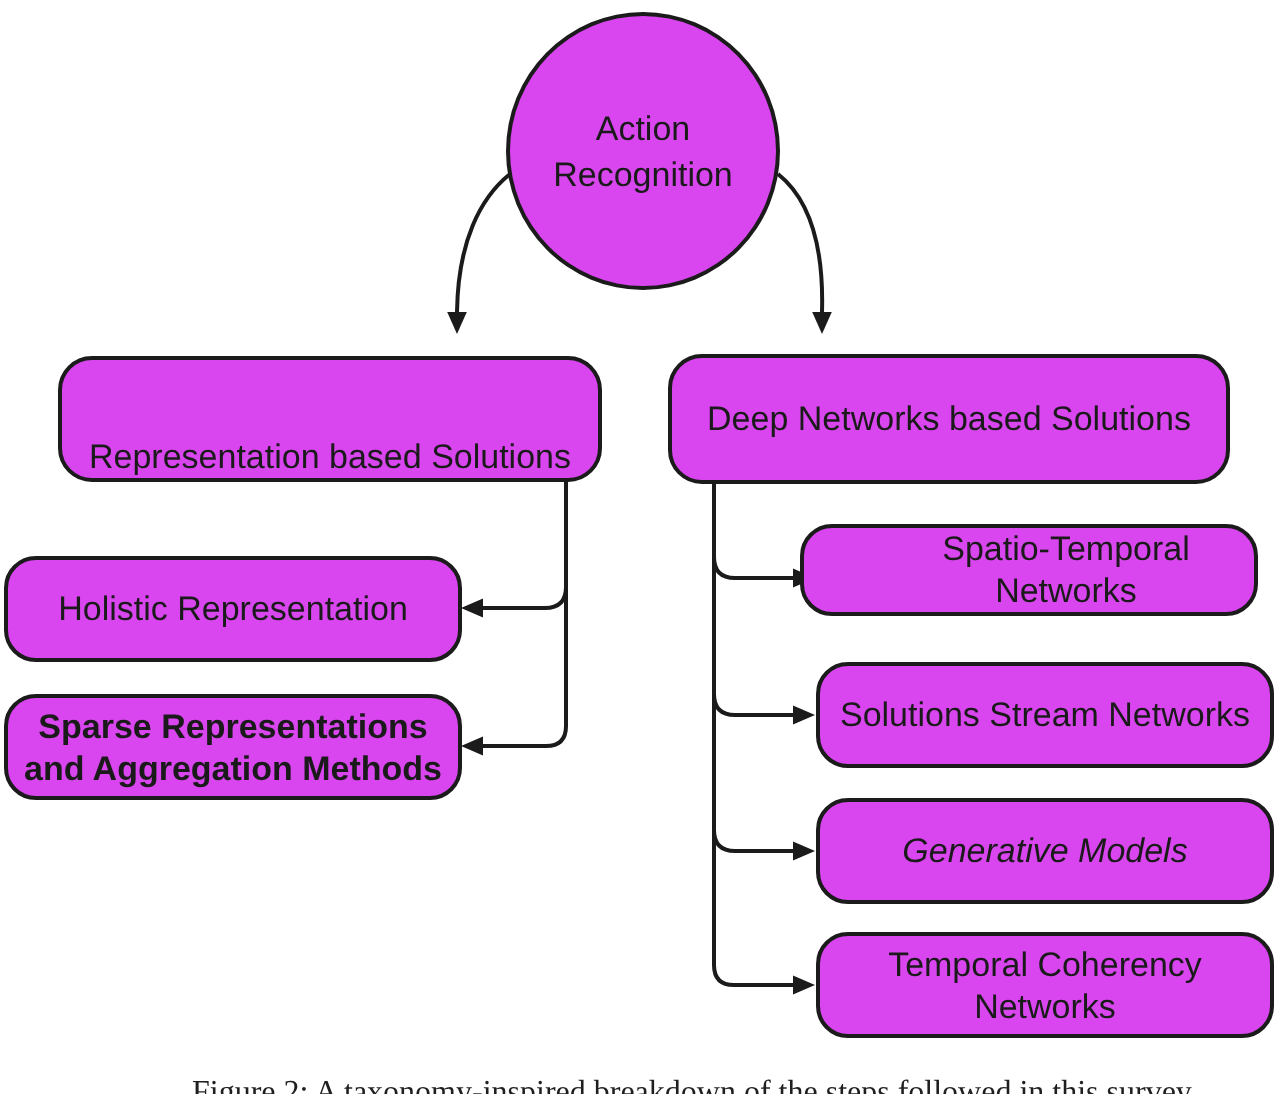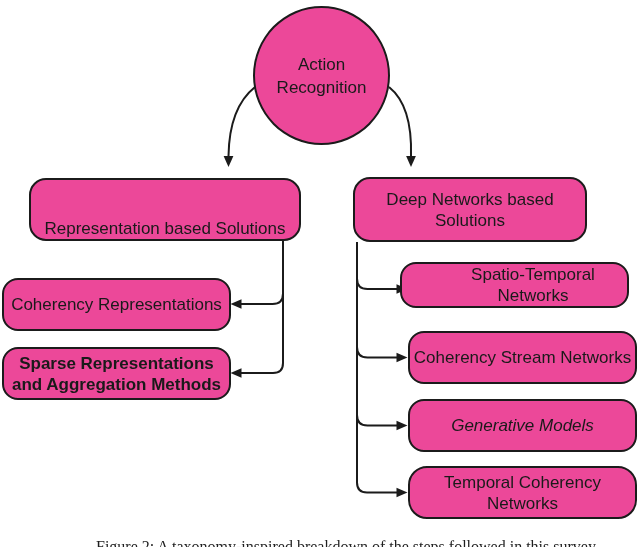--- a/index.html
+++ b/index.html
@@ -23,45 +23,45 @@
     stroke: #1b1b1b;
     stroke-width: 2;
   }
   #connectors polygon {
     fill: #1b1b1b;
     stroke: none;
   }
   .node {
     position: absolute;
     box-sizing: border-box;
-    background: #ec4899;
+    background: #d946ef;
     border: 2px solid #1b1b1b;
     display: flex;
     align-items: center;
     justify-content: center;
     text-align: center;
     font-size: 17px;
     line-height: 21px;
     white-space: pre-line;
   }
   .ellipse {
     left: 253px; top: 6px;
     width: 137px; height: 139px;
     border-radius: 50%;
     line-height: 23px;
   }
   .parent-left  { left: 29px;  top: 178px; width: 272px; height: 63px; border-radius: 17px; align-items: flex-end; }
-  .parent-right { left: 353px; top: 177px; width: 234px; height: 65px; border-radius: 17px; }
+  .parent-right { left: 334px; top: 177px; width: 281px; height: 65px; border-radius: 17px; }
   .leaf { width: 229px; height: 53px; border-radius: 16px; }
   .leaf-holistic   { left: 2px;   top: 278px; }
   .leaf-sparse     { left: 2px;   top: 347px; font-weight: bold; }
   .leaf-spatio     { left: 400px; top: 262px; height: 46px; padding-left: 37px; }
   .leaf-multiple   { left: 408px; top: 331px; }
   .leaf-generative { left: 408px; top: 399px; font-style: italic; }
-  .leaf-temporal   { left: 408px; top: 466px; border-radius: 19px; }
+  .leaf-temporal   { left: 408px; top: 466px; }
   .caption {
     position: absolute;
     left: 96px; top: 537px;
     width: 540px;
     font-family: "Liberation Serif", serif;
     font-size: 16px;
     line-height: 19px;
     color: #1f1f1f;
     white-space: nowrap;
   }
@@ -121,34 +121,34 @@
 
   <div class="node parent-left">
     <span>Representation based Solutions</span>
   </div>
 
   <div class="node parent-right">
     <span>Deep Networks based Solutions</span>
   </div>
 
   <div class="node leaf leaf-holistic">
-    <span>Coherency Representations</span>
+    <span>Holistic Representation</span>
   </div>
 
   <div class="node leaf leaf-sparse">
     <span>Sparse Representations
 and Aggregation Methods</span>
   </div>
 
   <div class="node leaf leaf-spatio">
     <span>Spatio-Temporal Networks</span>
   </div>
 
   <div class="node leaf leaf-multiple">
-    <span>Coherency Stream Networks</span>
+    <span>Solutions Stream Networks</span>
   </div>
 
   <div class="node leaf leaf-generative">
     <span>Generative Models</span>
   </div>
 
   <div class="node leaf leaf-temporal">
     <span>Temporal Coherency
 Networks</span>
   </div>

